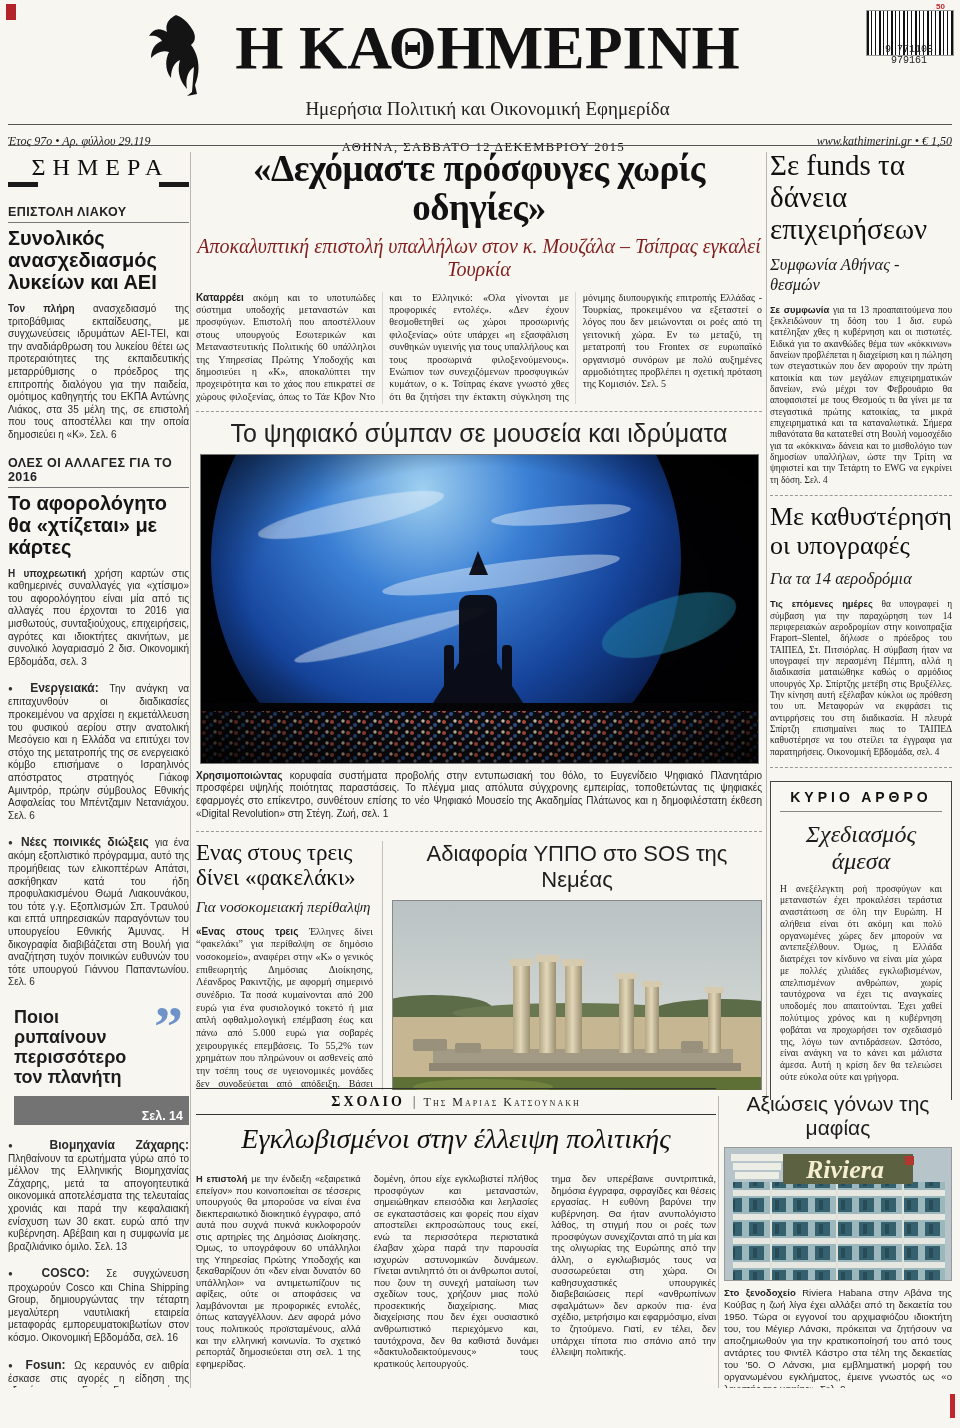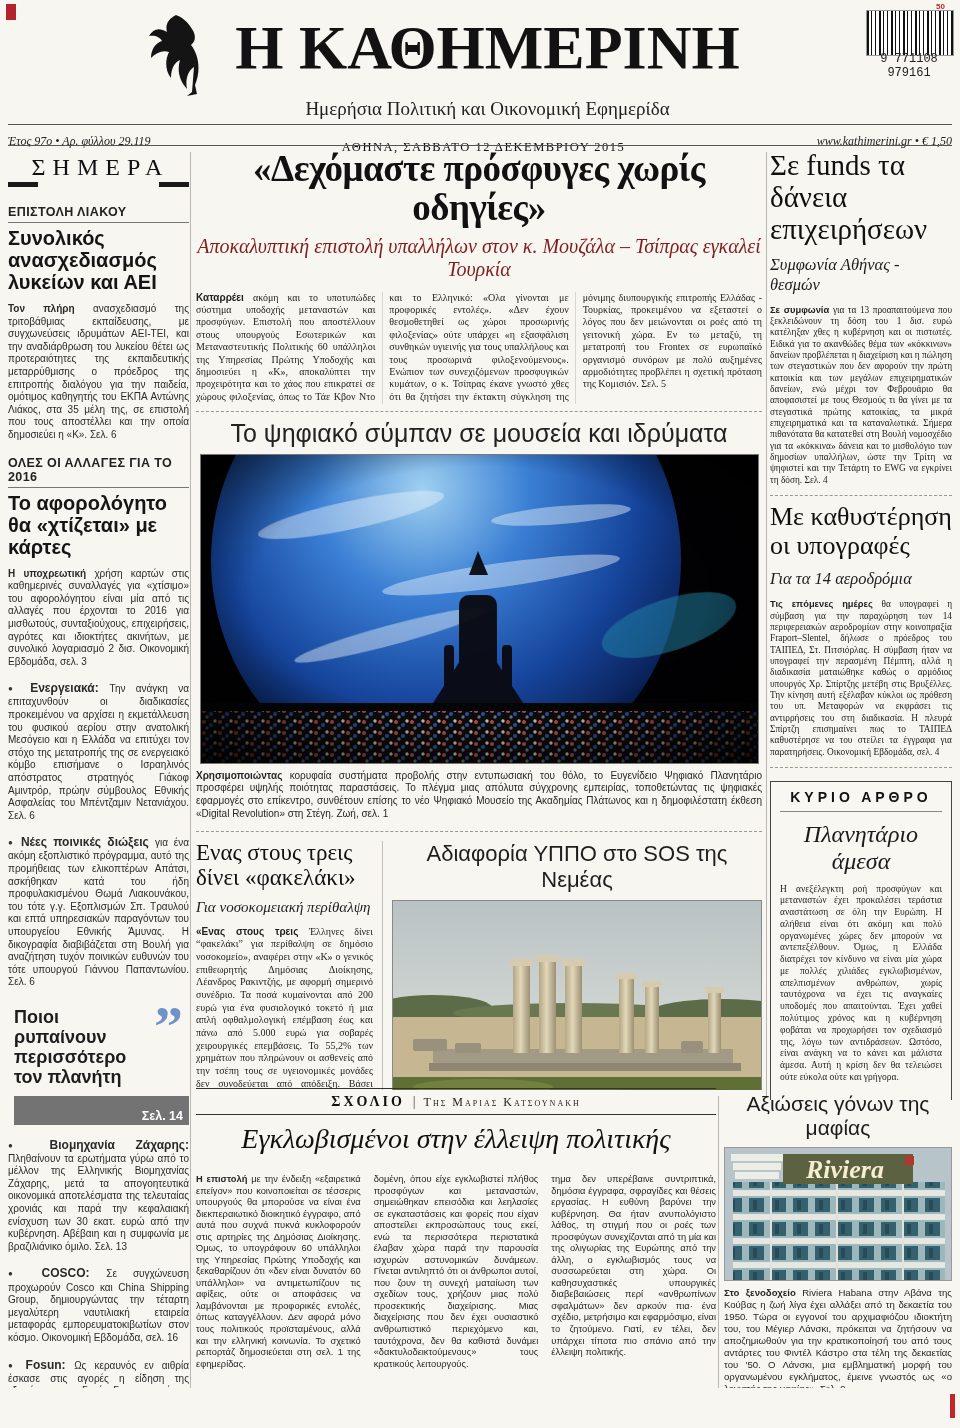--- a/index.html
+++ b/index.html
@@ -12,22 +12,22 @@
   .m-title{left:205px;top:12px;width:565px;text-align:center;
            font-family:"Liberation Serif",serif;font-weight:700;font-size:62px;
            letter-spacing:0px;color:#121212;white-space:nowrap;}
   .m-sub{left:205px;top:98px;width:565px;text-align:center;
          font-family:"Liberation Serif",serif;font-size:19px;color:#222;}
   .eagle{left:146px;top:12px;width:54px;height:86px;}
   .barcode{left:866px;top:10px;width:86px;height:62px;}
   .bc-bars{position:absolute;left:0;top:0;width:86px;height:44px;background:
      repeating-linear-gradient(90deg,#111 0 2px,#fff 2px 4px,#111 4px 5px,#fff 5px 8px,#111 8px 9px,#fff 9px 12px);
      border:1px solid #999;}
-  .bc-num{position:absolute;left:0;top:42px;width:86px;text-align:center;
-          font-family:"Liberation Mono",monospace;font-size:12px;color:#222;}
+  .bc-num{position:absolute;left:0;top:34px;width:86px;text-align:center;
+          font-family:"Liberation Mono",monospace;font-size:10px;color:#222;}
   .bc-mark{position:absolute;left:70px;top:-8px;font-size:8px;color:#c0262c;font-weight:bold;}
   .rule{background:#555;height:1px;}
   .r-top{left:8px;top:124px;width:944px;}
   .r-bot{left:8px;top:145px;width:944px;}
   .dateline{left:8px;top:128px;width:944px;display:flex;justify-content:space-between;align-items:center;}
   .dl-it{font-family:"Liberation Serif",serif;font-style:italic;font-size:12px;color:#222;}
   .dl-c{font-family:"Liberation Serif",serif;font-size:12.5px;letter-spacing:1.5px;color:#111;margin-top:12px;}
   
   .vr{width:1px;background:#b9b7b0;}
   
@@ -300,21 +300,21 @@
     <div class="dash"></div>
 
     <div class="rc-head2">Με καθυστέρηση οι υπογραφές</div>
     <div class="rc-sub">Για τα 14 αεροδρόμια</div>
     <p class="rc-body"><b class="lead-sans" style="font-family:'Liberation Sans',sans-serif;">Τις επόμενες ημέρες</b><span>θα υπογραφεί η σύμβαση για την παραχώρηση των 14 περιφερειακών αεροδρομίων στην κοινοπραξία Fraport–Slentel, δήλωσε ο πρόεδρος του ΤΑΙΠΕΔ, Στ. Πιτσιόρλας. Η σύμβαση ήταν να υπογραφεί την περασμένη Πέμπτη, αλλά η διαδικασία ματαιώθηκε καθώς ο αρμόδιος υπουργός Χρ. Σπίρτζης μετέβη στις Βρυξέλλες. Την κίνηση αυτή εξέλαβαν κύκλοι ως πρόθεση του υπ. Μεταφορών να εκφράσει τις αντιρρήσεις του στη διαδικασία. Η πλευρά Σπίρτζη επισημαίνει πως το ΤΑΙΠΕΔ καθυστέρησε να του στείλει τα έγγραφα για παρατηρήσεις. Οικονομική Εβδομάδα, σελ. 4</span></p>
 
     <div class="dash"></div>
 
     <div class="kyrio">
       <div class="ky-label">ΚΥΡΙΟ ΑΡΘΡΟ</div>
-      <div class="ky-title">Πλανητάριο άμεσα</div>
+      <div class="ky-title">Σχεδιασμός άμεσα</div>
       <p class="ky-body">Η ανεξέλεγκτη ροή προσφύγων και μεταναστών έχει προκαλέσει τεράστια αναστάτωση σε όλη την Ευρώπη. Η αλήθεια είναι ότι ακόμη και πολύ οργανωμένες χώρες δεν μπορούν να αντεπεξέλθουν. Όμως, η Ελλάδα διατρέχει τον κίνδυνο να είναι μία χώρα με πολλές χιλιάδες εγκλωβισμένων, απελπισμένων ανθρώπων, χωρίς ταυτόχρονα να έχει τις αναγκαίες υποδομές που απαιτούνται. Έχει χαθεί πολύτιμος χρόνος και η κυβέρνηση φοβάται να προχωρήσει τον σχεδιασμό της, λόγω των αντιδράσεων. Ωστόσο, είναι ανάγκη να το κάνει και μάλιστα άμεσα. Αυτή η κρίση δεν θα τελειώσει ούτε εύκολα ούτε και γρήγορα.</p>
     </div>
   </div>
 
   <div class="abs scholio">
     <div class="sch-rule"></div>
     <div class="sch-hdr">
       <span class="sch-label">ΣΧΟΛΙΟ</span>
       <span class="sch-sep">|</span>
       <span class="sch-byline">Της Μαριας Κατσουνακη</span>

